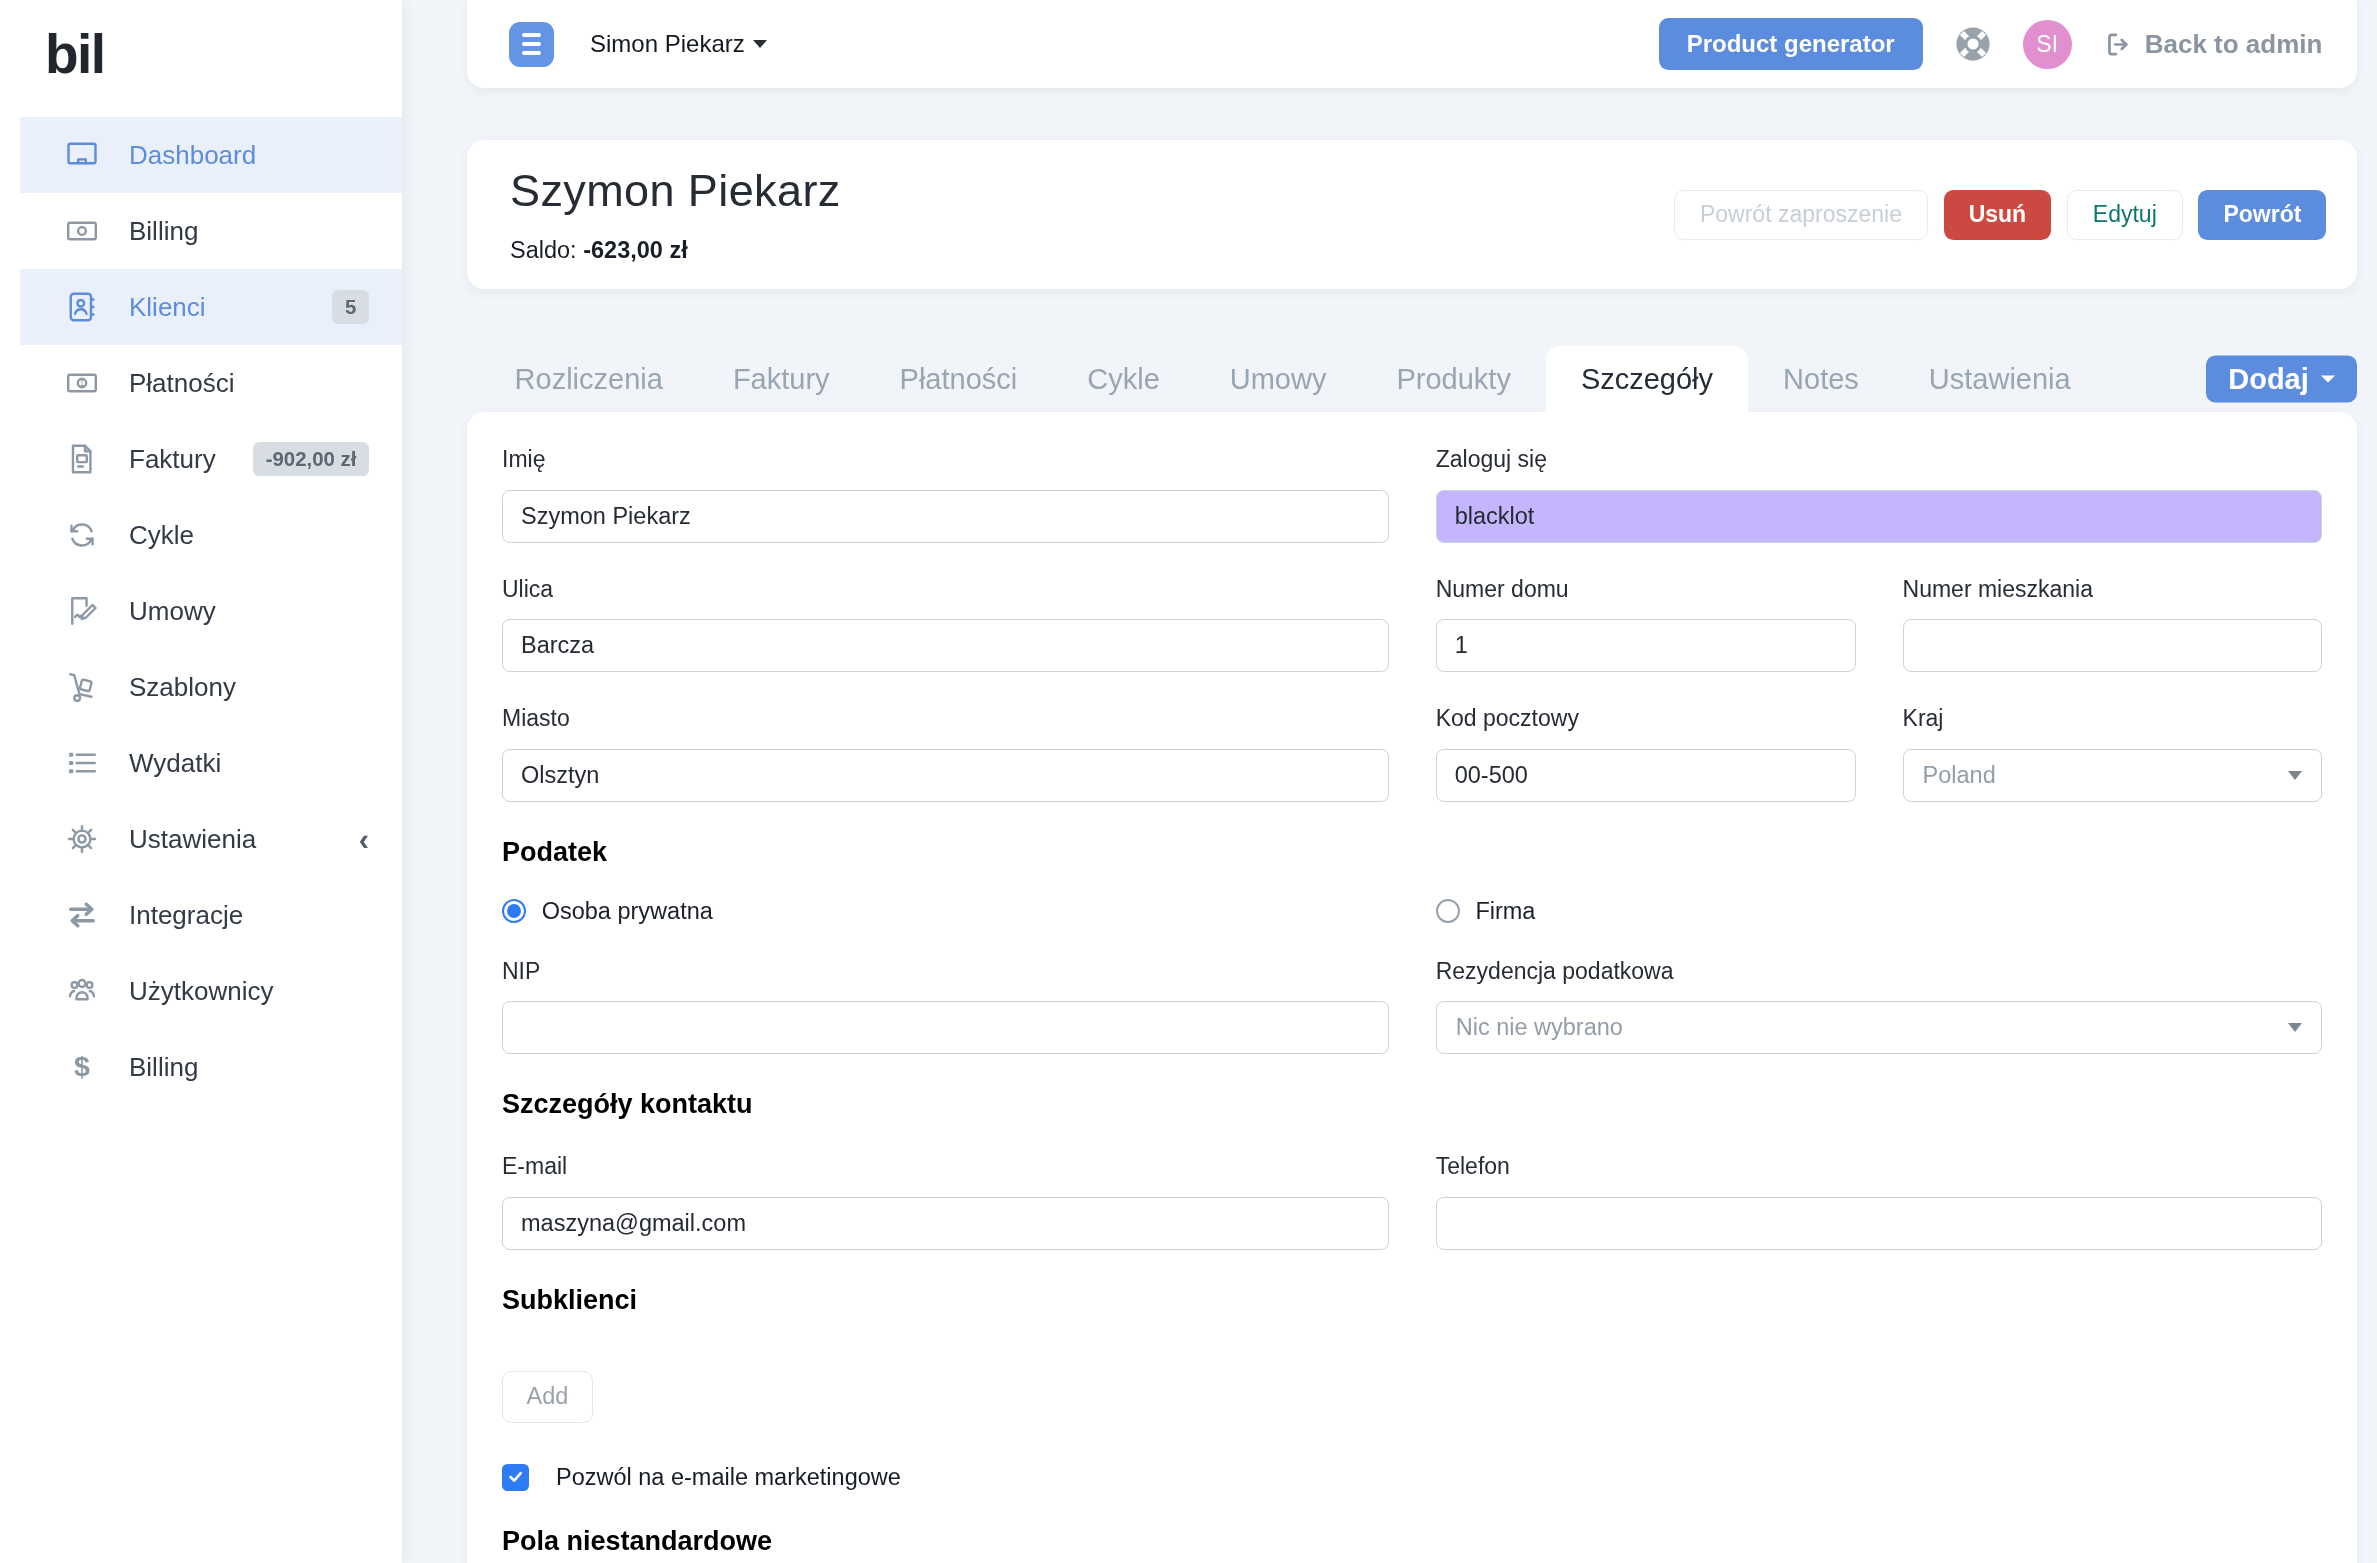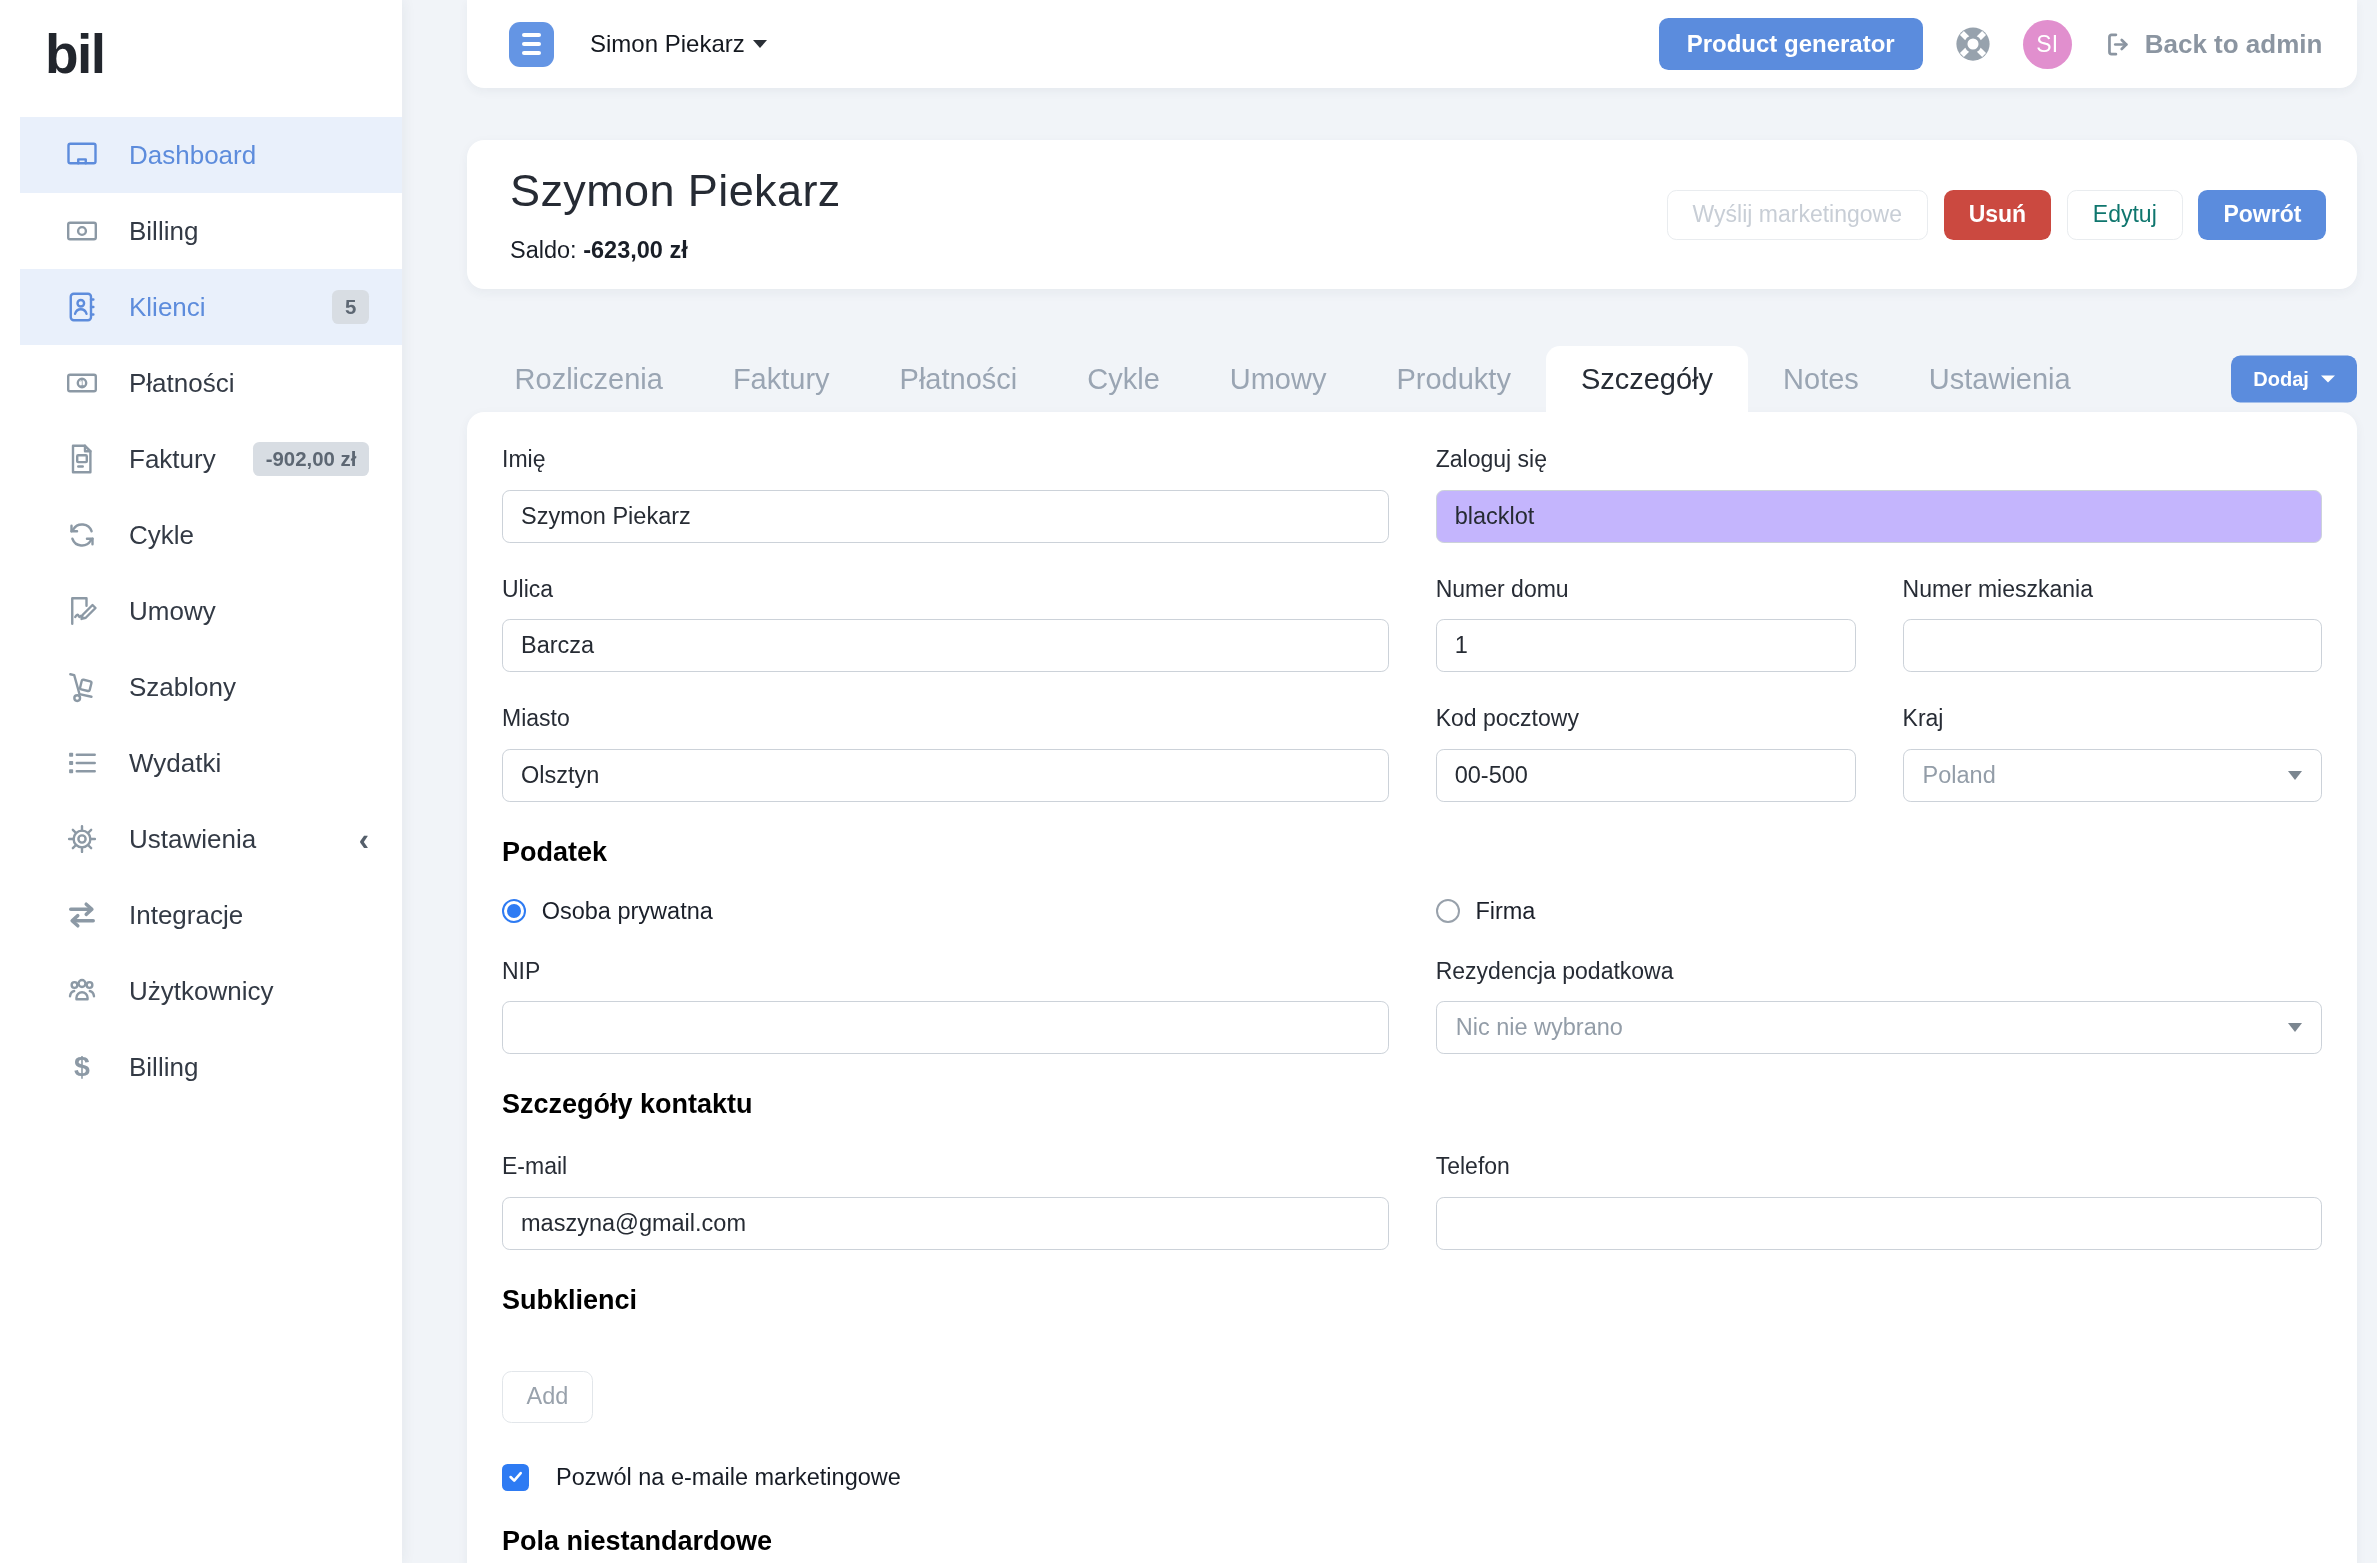--- a/index.html
+++ b/index.html
@@ -52,21 +52,21 @@
   .btn-ghost.disabled { color:#c8ced6; }
   .btn-ghost.normal { color:#0f766e; }
   .btn-danger { background:#cb4940; color:#fff; border-radius:9.4px; height:50px; padding:0 25px; font-size:23px; font-weight:600; }
   .btn-blue { background:#5b8cdd; color:#fff; border-radius:9.4px; height:50px; padding:0 25px; font-size:23px; font-weight:600; }
   
   .tabs-row { margin-top:57px; height:66px; display:flex; align-items:stretch; position:relative; padding-left:12.6px; }
   .tab { font-size:29px; font-weight:400; color:#9aa5b3; padding:0 35px; display:flex; align-items:center; cursor:pointer; white-space:nowrap; }
   .tab.active { background:#fff; border-radius:14px 14px 0 0; color:#272d36; }
   .add-btn { position:absolute; right:0; top:50%; transform:translateY(-50%);
     background:#5b8cdd; color:#fff; border:none; border-radius:9.4px; height:47px; padding:0 22px;
-    font-size:20px; font-weight:600; display:flex; align-items:center; gap:12.6px; cursor:pointer; font-family:inherit; }
+    font-size:29px; font-weight:600; display:flex; align-items:center; gap:12.6px; cursor:pointer; font-family:inherit; }
   .add-btn .caret { width:0; height:0; border-left:7px solid transparent; border-right:7px solid transparent; border-top:7.8px solid #fff; }
   
   .panel { background:#fff; border-radius:17.3px 17.3px 0 0; box-shadow:0 3.1px 11px rgba(40,50,70,.05);
     padding:34px 35px 63px; min-height:1084px; }
   .grid2 { display:grid; grid-template-columns:1fr 1fr; column-gap:47px; }
   .row { margin-top:33px; }
   .row.first { margin-top:0; }
   .flabel { display:block; font-size:23px; color:#272c35; margin-bottom:16.5px; }
   .inp { width:100%; height:53px; border:1.6px solid #ccd2d9; border-radius:7.8px; padding:0 18px;
     font-size:23.5px; color:#262b33; font-family:inherit; background:#fff; outline:none; }
@@ -282,21 +282,21 @@
 
   <section class="header-card">
     <div>
       <div class="page-title">Szymon Piekarz</div>
       <div class="saldo">
         <span>Saldo:</span>
         <b>-623,00 zł</b>
       </div>
     </div>
     <div class="hc-buttons">
-      <button class="btn btn-ghost disabled">Wyślij marketingowe</button>
+      <button class="btn btn-ghost disabled">Powrót zaproszenie</button>
       <button class="btn btn-danger">Usuń</button>
       <button class="btn btn-ghost normal">Edytuj</button>
       <button class="btn btn-blue">Powrót</button>
     </div>
   </section>
 
   <nav class="tabs-row">
     <div class="tab">Rozliczenia</div>
     <div class="tab">Faktury</div>
     <div class="tab">Płatności</div>

